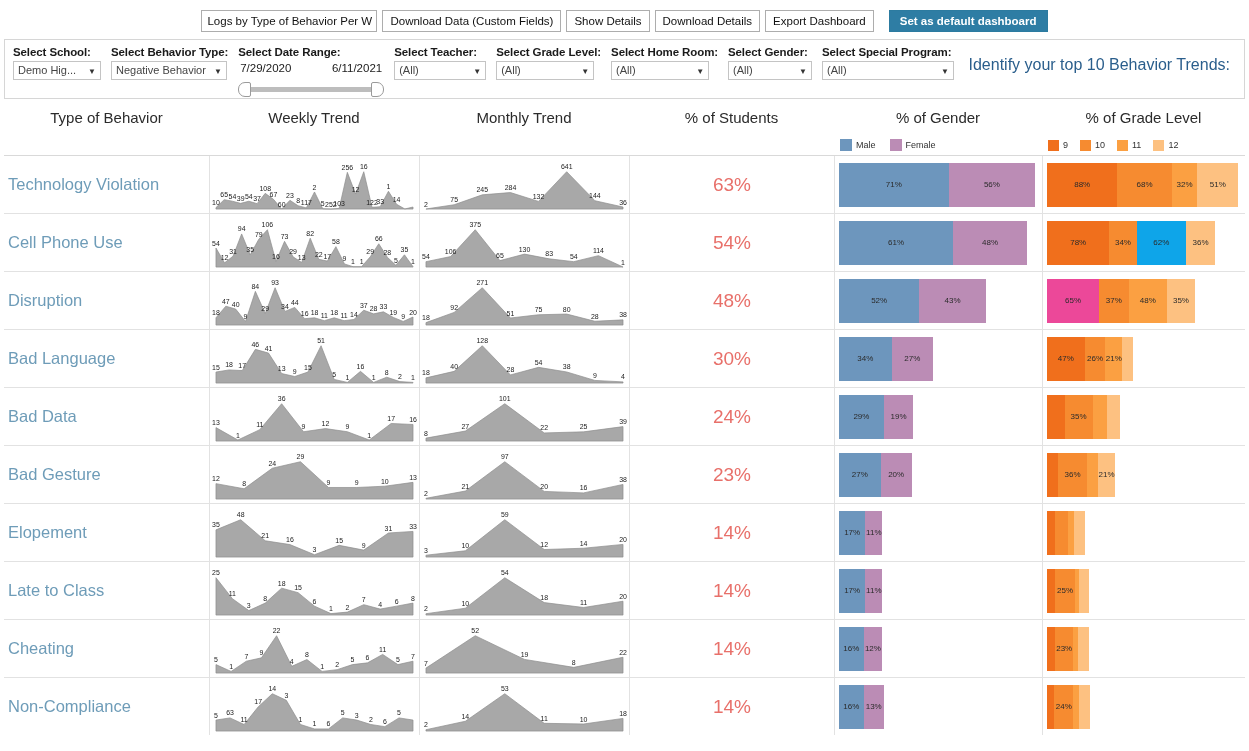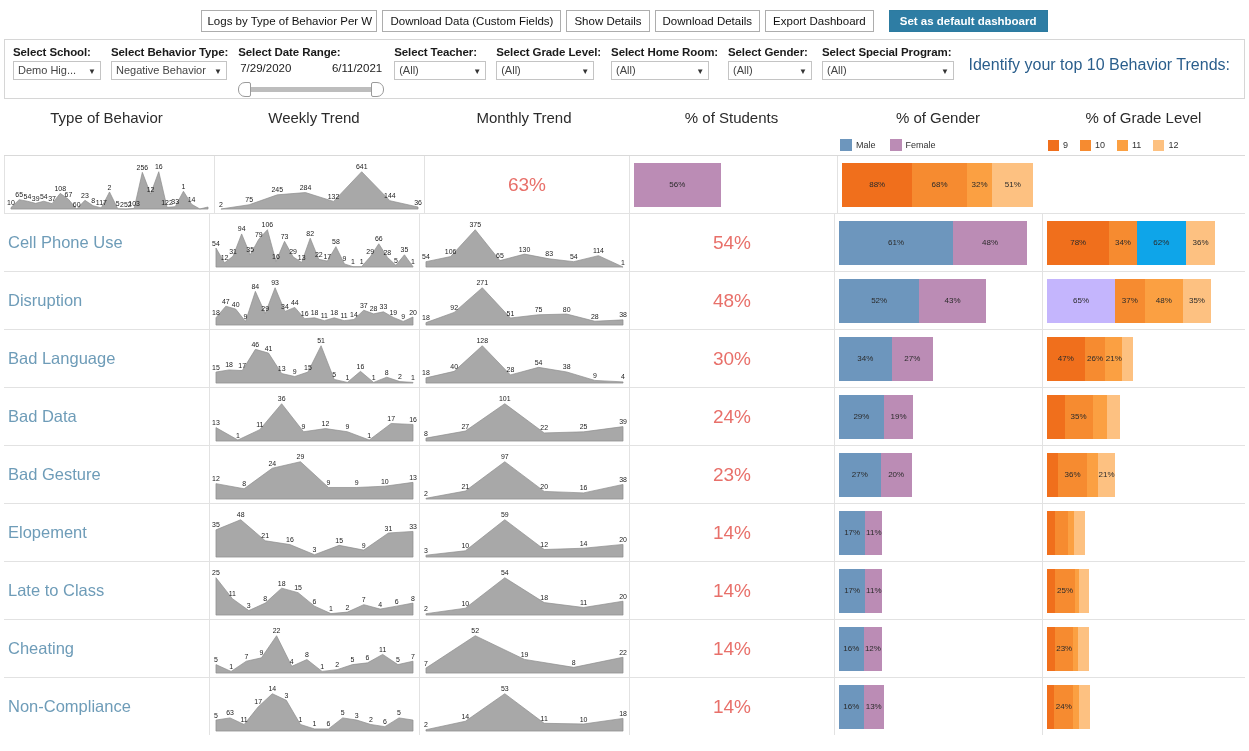--- a/index.html
+++ b/index.html
@@ -347,20 +347,23 @@
         </div>
         <div class="legend-item">
           <span class="legend-sw" style="background: rgb(253, 193, 129); width: 11px; height: 11px;"></span>
           <span class="legend-tx">12</span>
         </div>
       </div>
   </div>
 
   <div id="rows">
       <div class="row">
+        <div class="cell col-behavior">
+          <span class="behavior-name">Technology Violation</span>
+        </div>
         <div class="cell cell-sep col-weekly">
           <svg class="spark" viewBox="0 0 210 58" preserveAspectRatio="none">
             <path d="M 6 54 L 6.0 52.5 L 14.3 44.4 L 22.5 46.0 L 30.8 48.2 L 39.0 46.0 L 47.3 48.5 L 55.5 38.0 L 63.8 44.1 L 72.0 54.0 L 80.3 45.1 L 88.5 50.6 L 96.8 52.8 L 105.0 36.6 L 113.3 53.7 L 121.5 54.0 L 129.8 53.3 L 138.0 16.6 L 146.3 38.7 L 154.5 16.0 L 162.8 52.2 L 171.0 51.6 L 179.3 35.9 L 187.5 49.1 L 195.8 53.9 L 204.0 51.9 L 204.0 54 Z" fill="#a8a8a8" stroke="#8c8c8c" stroke-width="0.7"></path>
             <text x="6.0" y="50.0" font-size="7" font-family="Liberation Sans, sans-serif" fill="#222" text-anchor="middle">10</text>
             <text x="14.3" y="41.9" font-size="7" font-family="Liberation Sans, sans-serif" fill="#222" text-anchor="middle">65</text>
             <text x="22.5" y="43.5" font-size="7" font-family="Liberation Sans, sans-serif" fill="#222" text-anchor="middle">54</text>
             <text x="30.8" y="45.7" font-size="7" font-family="Liberation Sans, sans-serif" fill="#222" text-anchor="middle">39</text>
             <text x="39.0" y="43.5" font-size="7" font-family="Liberation Sans, sans-serif" fill="#222" text-anchor="middle">54</text>
             <text x="47.3" y="46.0" font-size="7" font-family="Liberation Sans, sans-serif" fill="#222" text-anchor="middle">37</text>
             <text x="55.5" y="35.5" font-size="7" font-family="Liberation Sans, sans-serif" fill="#222" text-anchor="middle">108</text>
@@ -393,20 +396,21 @@
             <text x="147.4" y="13.5" font-size="7" font-family="Liberation Sans, sans-serif" fill="#222" text-anchor="middle">641</text>
             <text x="175.7" y="43.0" font-size="7" font-family="Liberation Sans, sans-serif" fill="#222" text-anchor="middle">144</text>
             <text x="204.0" y="49.4" font-size="7" font-family="Liberation Sans, sans-serif" fill="#222" text-anchor="middle">36</text>
           </svg>
         </div>
         <div class="cell cell-sep col-students">
           <div class="pct-students">63%</div>
         </div>
         <div class="cell cell-sep col-gender">
           <div class="stack">
+            <div class="seg" style="width:109.7px;background:#6d96bd;">71%</div>
             <div class="seg" style="width:86.5px;background:#bb8cb5;">56%</div>
           </div>
         </div>
         <div class="cell cell-sep col-grade">
           <div class="stack">
             <div class="seg" style="width:70.4px;background:#f06f1c;">88%</div>
             <div class="seg" style="width:54.4px;background:#f68b30;">68%</div>
             <div class="seg" style="width:25.6px;background:#fba042;">32%</div>
             <div class="seg" style="width:40.8px;background:#fdc181;">51%</div>
           </div>
@@ -524,21 +528,21 @@
           <div class="pct-students">48%</div>
         </div>
         <div class="cell cell-sep col-gender">
           <div class="stack">
             <div class="seg" style="width:80.3px;background:#6d96bd;">52%</div>
             <div class="seg" style="width:66.4px;background:#bb8cb5;">43%</div>
           </div>
         </div>
         <div class="cell cell-sep col-grade">
           <div class="stack">
-            <div class="seg" style="width:68px;background:#c4b5fd;">65%</div>
+            <div class="seg" style="width:52.0px;background:#ec4899;">65%</div>
             <div class="seg" style="width:29.6px;background:#f68b30;">37%</div>
             <div class="seg" style="width:38.4px;background:#fba042;">48%</div>
             <div class="seg" style="width:28.0px;background:#fdc181;">35%</div>
           </div>
         </div>
       </div>
       <div class="row">
         <div class="cell col-behavior">
           <span class="behavior-name">Bad Language</span>
         </div>

